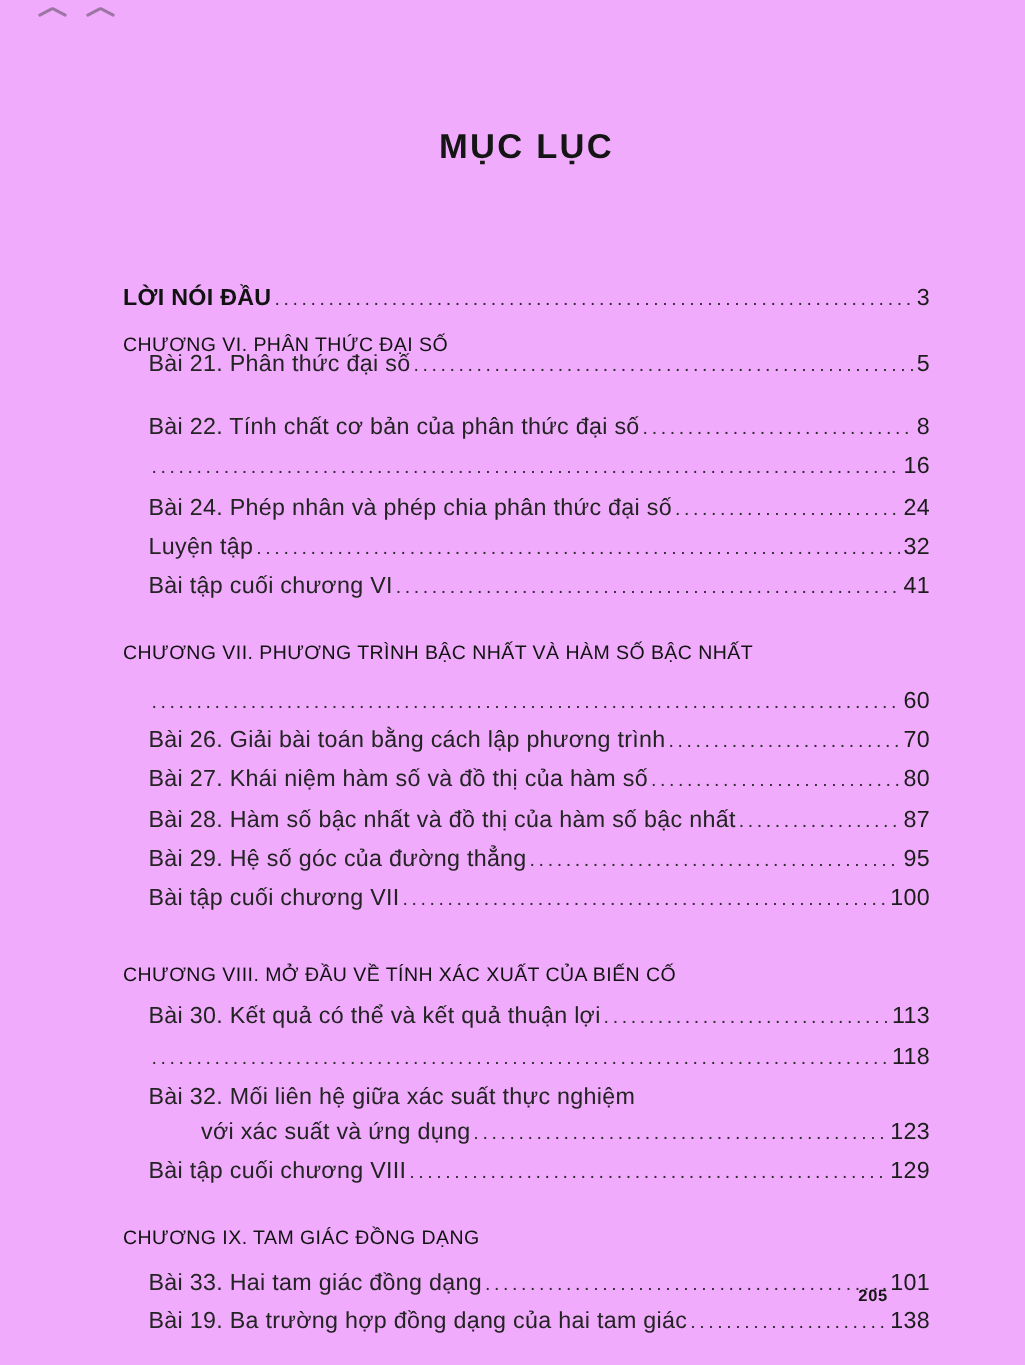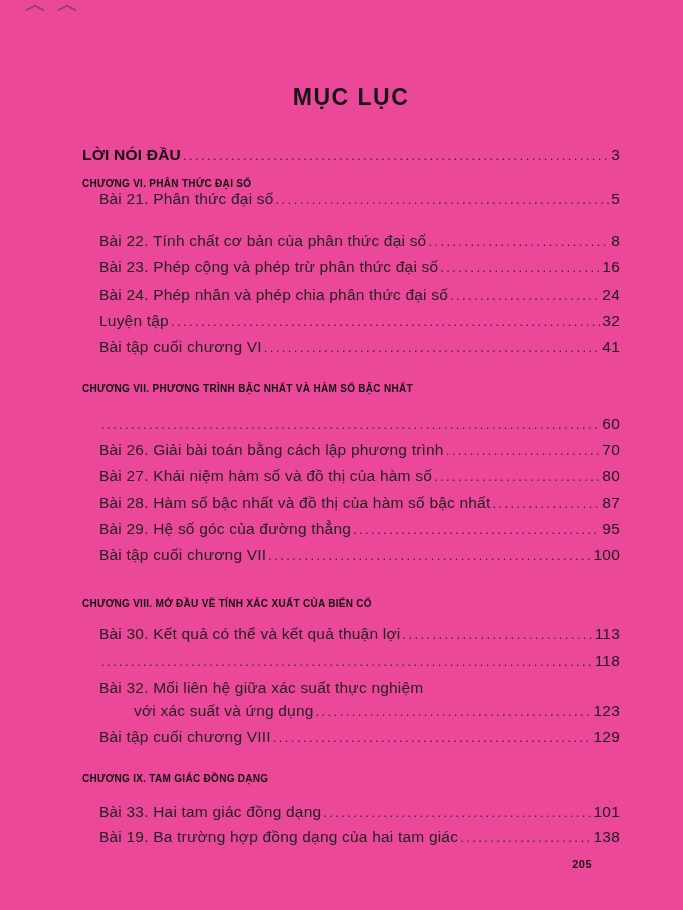--- a/index.html
+++ b/index.html
@@ -4,21 +4,21 @@
 <style>
   html, body {
     margin: 0;
     padding: 0;
     background: #ffffff;
   }
   .page {
     position: relative;
     width: 683px;
     height: 910px;
-    background: #ec4899;
+    background: #f0abfc;
     overflow: hidden;
     font-family: "Liberation Sans", "DejaVu Sans", sans-serif;
     color: #1e1e1e;
   }
   
   .chev {
     position: absolute;
     width: 18px;
     height: 10px;
     opacity: 0.45;
@@ -58,26 +58,27 @@
   .row {
     position: absolute;
     left: 0;
     right: 0;
     display: flex;
     align-items: baseline;
     height: 24px;
     font-size: 15.5px;
     letter-spacing: 0.2px;
     white-space: nowrap;
+    margin-top: 44px;
   }
   .row.indent  { left: 17px; }
   .row.indent2 { left: 52px; justify-content: center; }
   .hdr {
-    font-weight: bold;
-    font-size: 10px;
+    font-weight: normal;
+    font-size: 13px;
     color: #121212;
     letter-spacing: 0.3px;
   }
   .lbl { color: #232323; }
   .lbl.b { font-weight: bold; color: #121212; }
   .dots {
     flex: 1;
     overflow: hidden;
     white-space: nowrap;
     margin: 0 2px 0 2px;
@@ -127,21 +128,20 @@
       <span class="lbl">Bài 21. Phân thức đại số</span>
       <span class="dots"></span>
       <span class="pg">5</span>
     </div>
     <div class="row indent" style="top:232px">
       <span class="lbl">Bài 22. Tính chất cơ bản của phân thức đại số</span>
       <span class="dots"></span>
       <span class="pg">8</span>
     </div>
     <div class="row indent" style="top:258px">
-      <span class="lbl">Bài 23. Phép cộng và phép trừ phân thức đại số</span>
       <span class="dots"></span>
       <span class="pg">16</span>
     </div>
     <div class="row indent" style="top:286px">
       <span class="lbl">Bài 24. Phép nhân và phép chia phân thức đại số</span>
       <span class="dots"></span>
       <span class="pg">24</span>
     </div>
     <div class="row indent" style="top:312px">
       <span class="lbl">Luyện tập</span>

